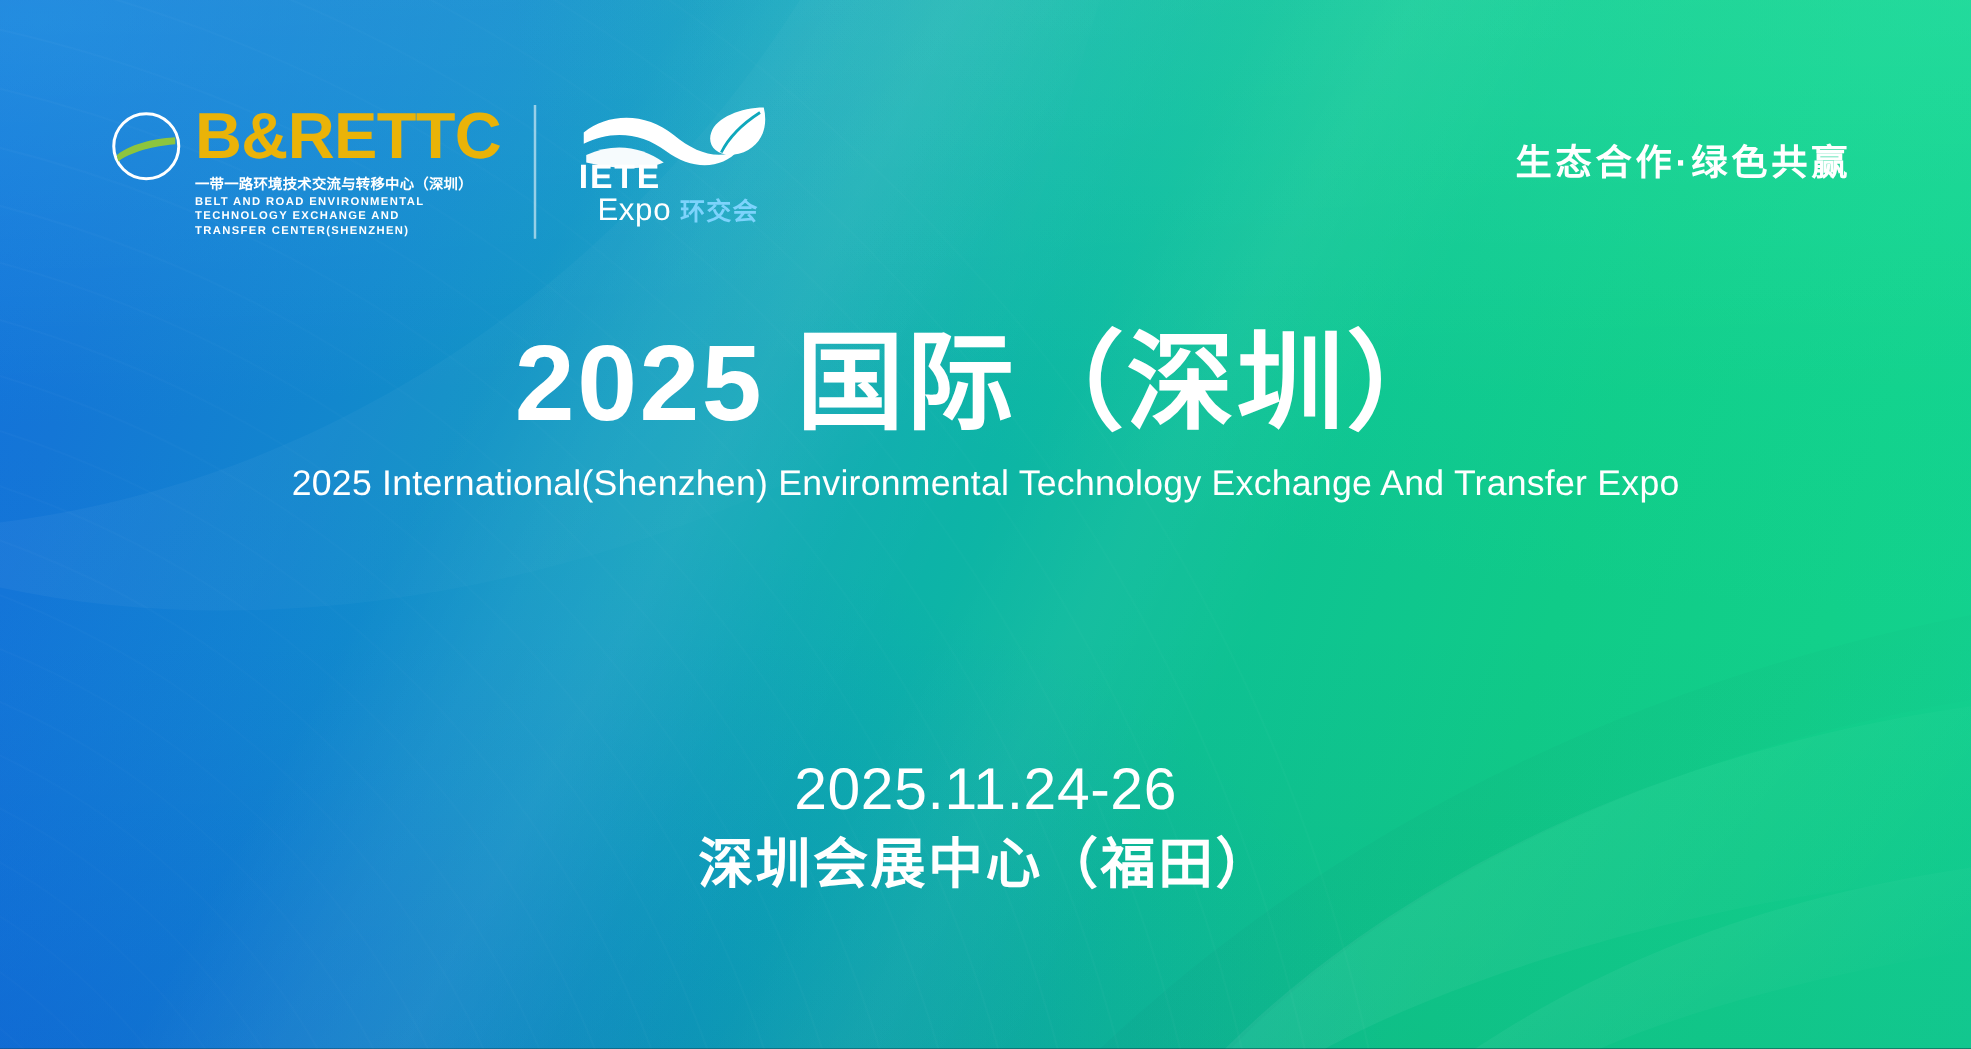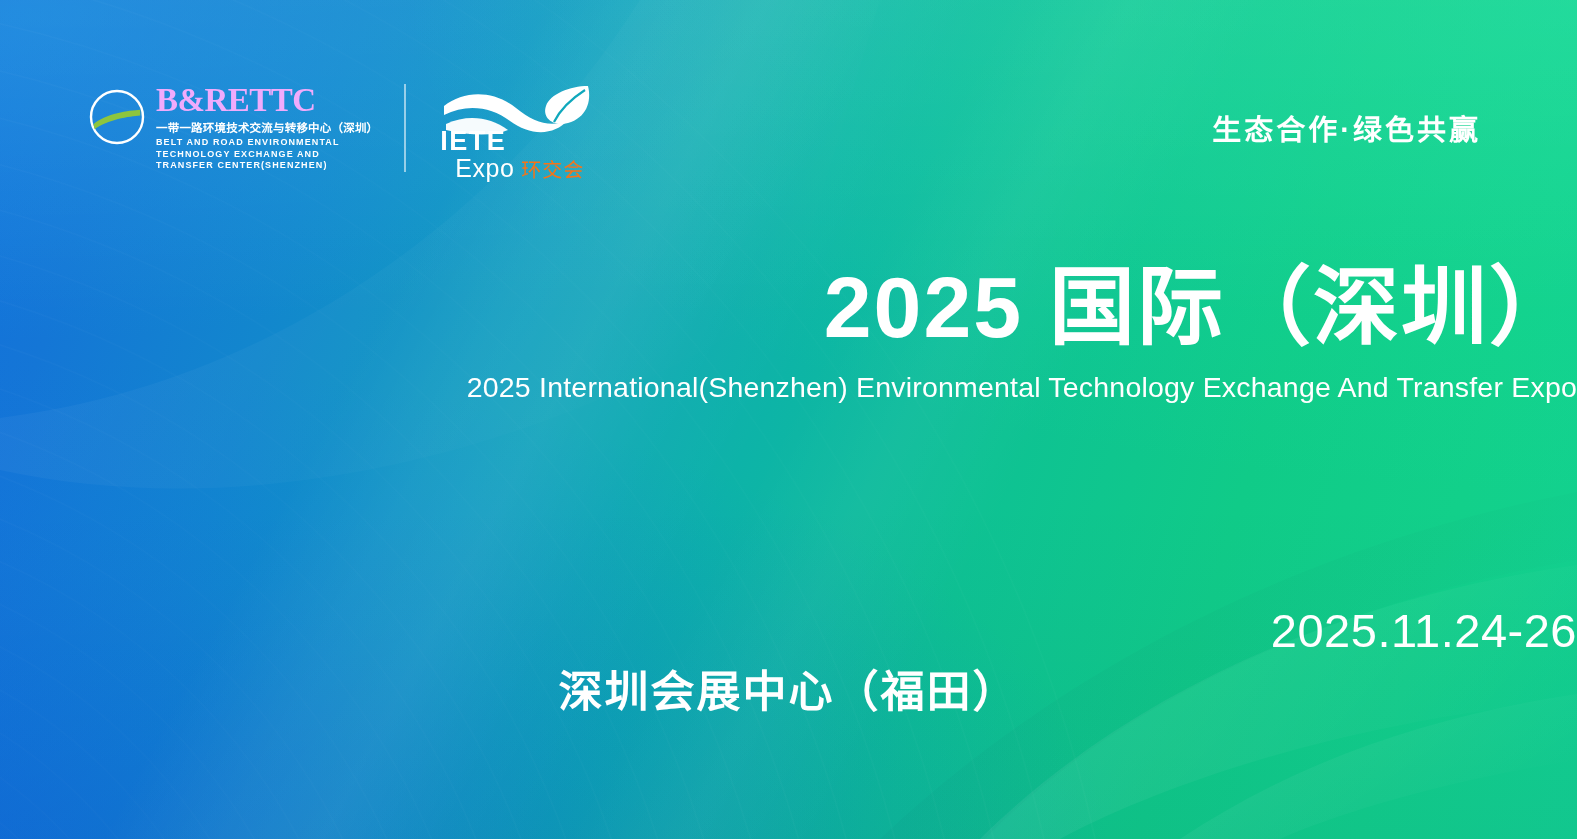--- a/index.html
+++ b/index.html
@@ -115,27 +115,26 @@
     width: 58px;
     height: 58px;
     position: relative;
     flex: 0 0 auto;
     margin-top: 4px;
   }
   .brettc-text {
     margin-left: 10px;
   }
   .brettc-word {
-    color: #f0abfc;
-    font-size: 33px;
+    color: #eab308;
+    font-size: 52px;
     font-weight: 700;
     letter-spacing: -0.5px;
     line-height: 0.98;
     white-space: nowrap;
-    font-family: Liberation Serif, serif;
   }
   .brettc-cn {
     color: #ffffff;
     font-size: 11.5px;
     font-weight: 700;
     letter-spacing: 0.2px;
     margin-top: 3px;
     white-space: nowrap;
   }
   .brettc-en {
@@ -182,23 +181,23 @@
   }
   .iete-expo {
     color: #ffffff;
     font-size: 25px;
     font-weight: 400;
     letter-spacing: 0.5px;
     line-height: 1.0;
     margin-left: 15px;
   }
   .iete-cn {
-    color: #f97316;
+    color: #7dd3fc;
     font-size: 20px;
-    font-weight: 400;
+    font-weight: 700;
     letter-spacing: 1px;
     margin-left: 7px;
     line-height: 1.0;
   }
 
   
   .slogan {
     position: absolute;
     right: 96px;
     top: 106px;
@@ -208,21 +207,21 @@
     letter-spacing: 3px;
     white-space: nowrap;
   }
 
   
   .title-block {
     position: absolute;
     left: 0;
     right: 0;
     top: 262px;
-    text-align: right;
+    text-align: center;
   }
   .title-line1 {
     color: #ffffff;
     font-size: 86px;
     font-weight: 700;
     letter-spacing: 2px;
     line-height: 1.06;
     white-space: nowrap;
   }
   .title-line2 {
@@ -251,21 +250,20 @@
     top: 604px;
     text-align: center;
   }
   .meta-date {
     color: #ffffff;
     font-size: 47px;
     font-weight: 400;
     letter-spacing: 0.5px;
     line-height: 1.15;
     white-space: nowrap;
-    text-align: right;
   }
   .meta-venue {
     color: #ffffff;
     font-size: 44px;
     font-weight: 700;
     letter-spacing: 2px;
     line-height: 1.2;
     margin-top: 8px;
     white-space: nowrap;
   }

